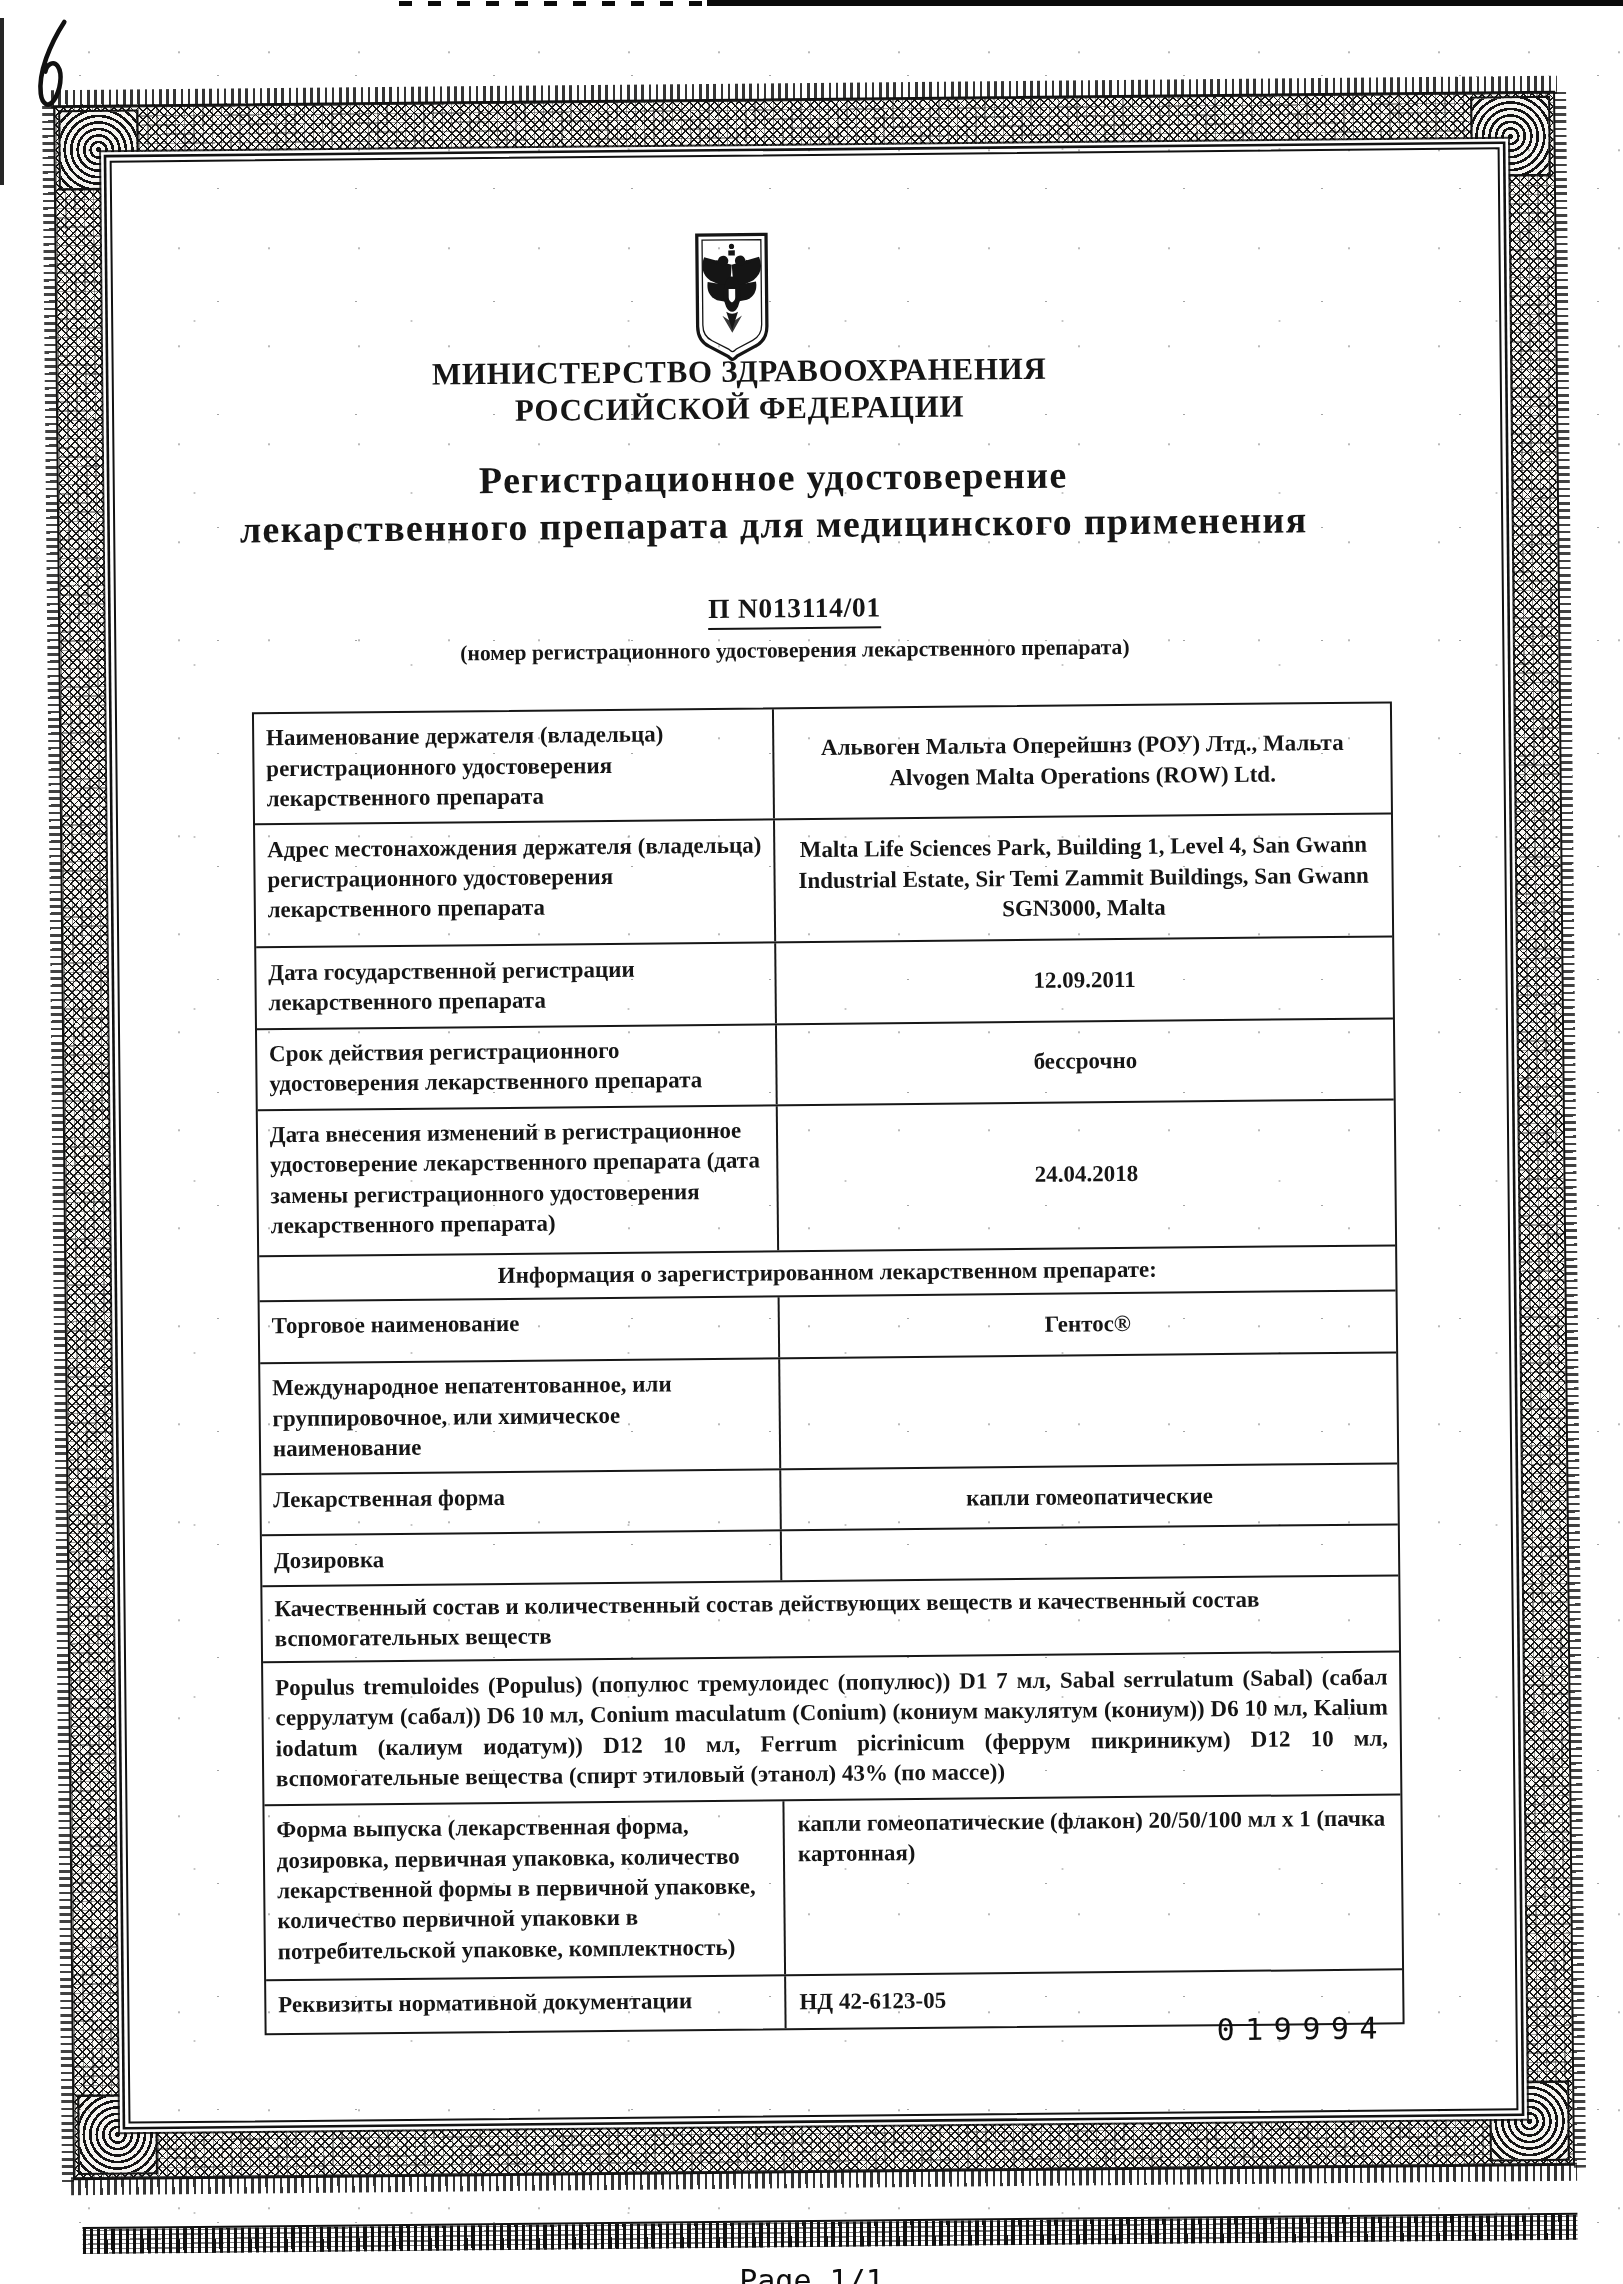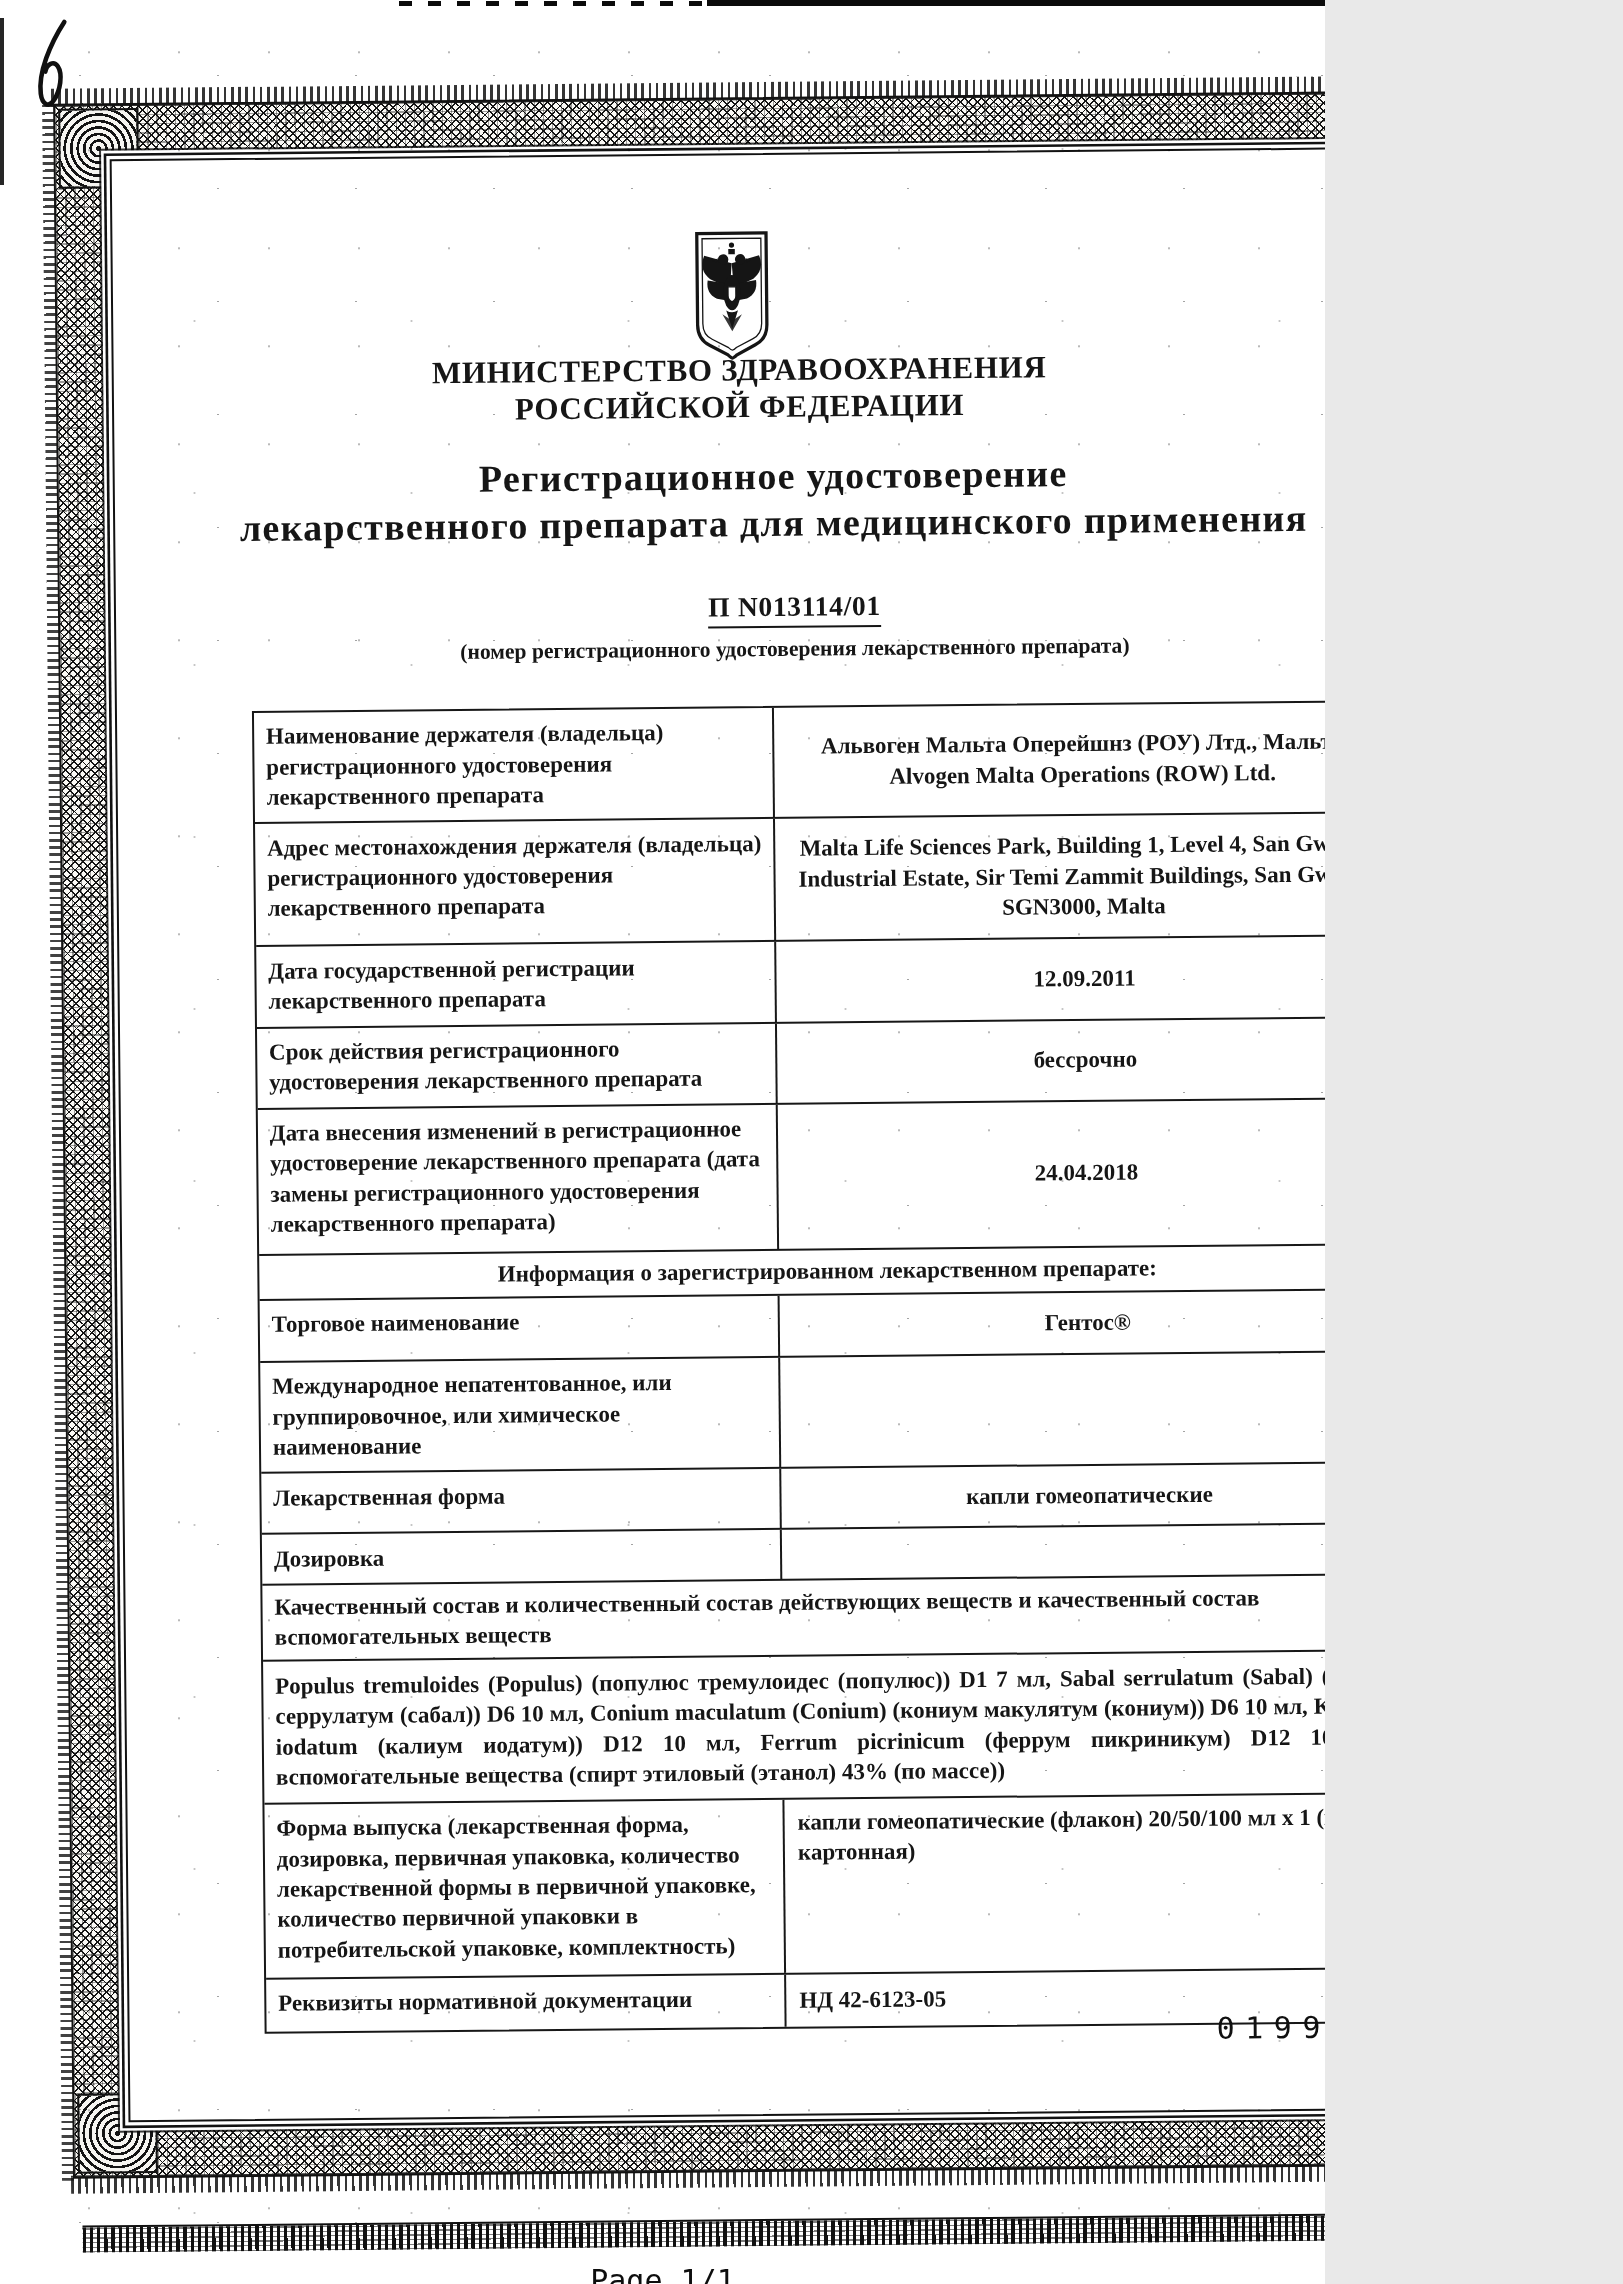--- a/index.html
+++ b/index.html
@@ -1,17 +1,17 @@
 <!DOCTYPE html>
 <html style="font-size:10.5px"><head>
 <meta charset="utf-8">
 <style>
   html,body{margin:0;padding:0;background:#e9e9e9;}
   .sheet{
-    position:relative;width:1325px;height:2284px;background:#ffffff;
+    position:relative;width:1623px;height:2284px;background:#ffffff;
     overflow:hidden;font-family:"Liberation Serif","DejaVu Serif",serif;color:#161616;
   }
   
   .noise{
     position:absolute;inset:0;z-index:9;pointer-events:none;opacity:.45;
     background-image:
       radial-gradient(circle, rgba(0,0,0,.8) 0.8px, transparent 0.9px),
       radial-gradient(circle, rgba(0,0,0,.65) 0.7px, transparent 0.8px),
       radial-gradient(circle, rgba(0,0,0,.5) 1px, transparent 1.2px);
     background-size:138px 113px,90px 98px,217px 172px;

